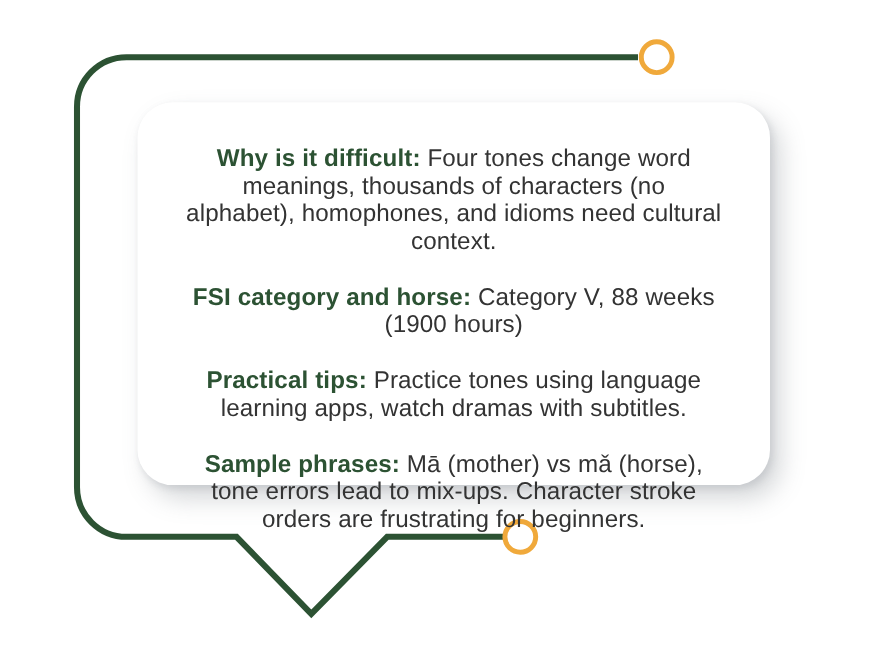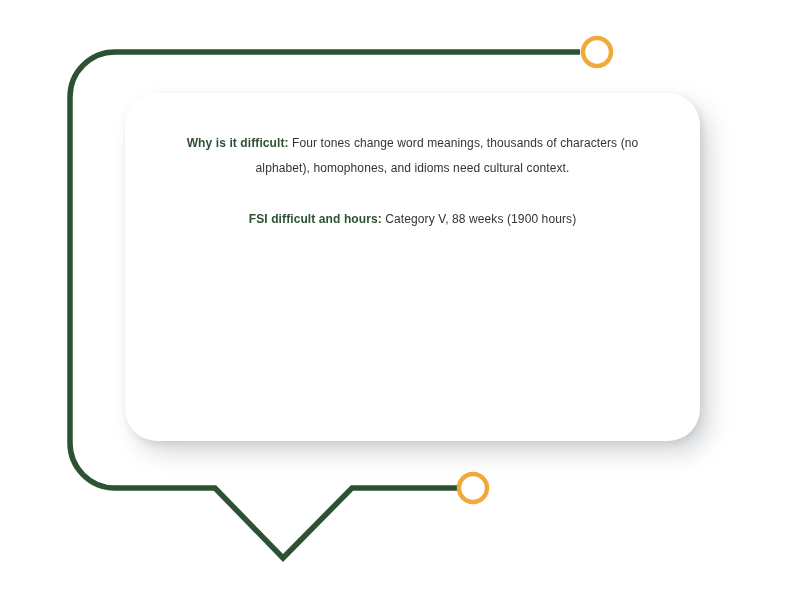--- a/index.html
+++ b/index.html
@@ -48,21 +48,21 @@
     justify-content: flex-start;
   }
 
   .card-body {
     width: 100%;
   }
 
   .para {
     margin: 0 0 26px 0;
     text-align: center;
-    font-size: 12px;
+    font-size: 22px;
     line-height: 25px;
     color: #333333;
     letter-spacing: 0.1px;
   }
   .para:last-child {
     margin-bottom: 0;
   }
 
   .lead {
     font-weight: bold;
@@ -96,21 +96,27 @@
   </svg>
 
   <div class="card">
     <div class="card-body">
 
       <p class="para">
         <span class="lead">Why is it difficult:</span><span class="rest"> Four tones change word meanings, thousands of characters (no alphabet), homophones, and idioms need cultural context.</span>
       </p>
 
       <p class="para">
-        <span class="lead">FSI difficult and hours:</span><span class="rest"> Category V, 88 weeks (1900 hours)</span>
+        <span class="lead">FSI category and horse:</span><span class="rest"> Category V, 88 weeks (1900 hours)</span>
       </p>
 
+      <p class="para">
+        <span class="lead">Practical tips:</span><span class="rest"> Practice tones using language learning apps, watch dramas with subtitles.</span>
+      </p>
 
+      <p class="para">
+        <span class="lead">Sample phrases:</span><span class="rest"> Mā (mother) vs mǎ (horse), tone errors lead to mix-ups. Character stroke orders are frustrating for beginners.</span>
+      </p>
 
     </div>
   </div>
 
 </div>
 
 </body></html>

